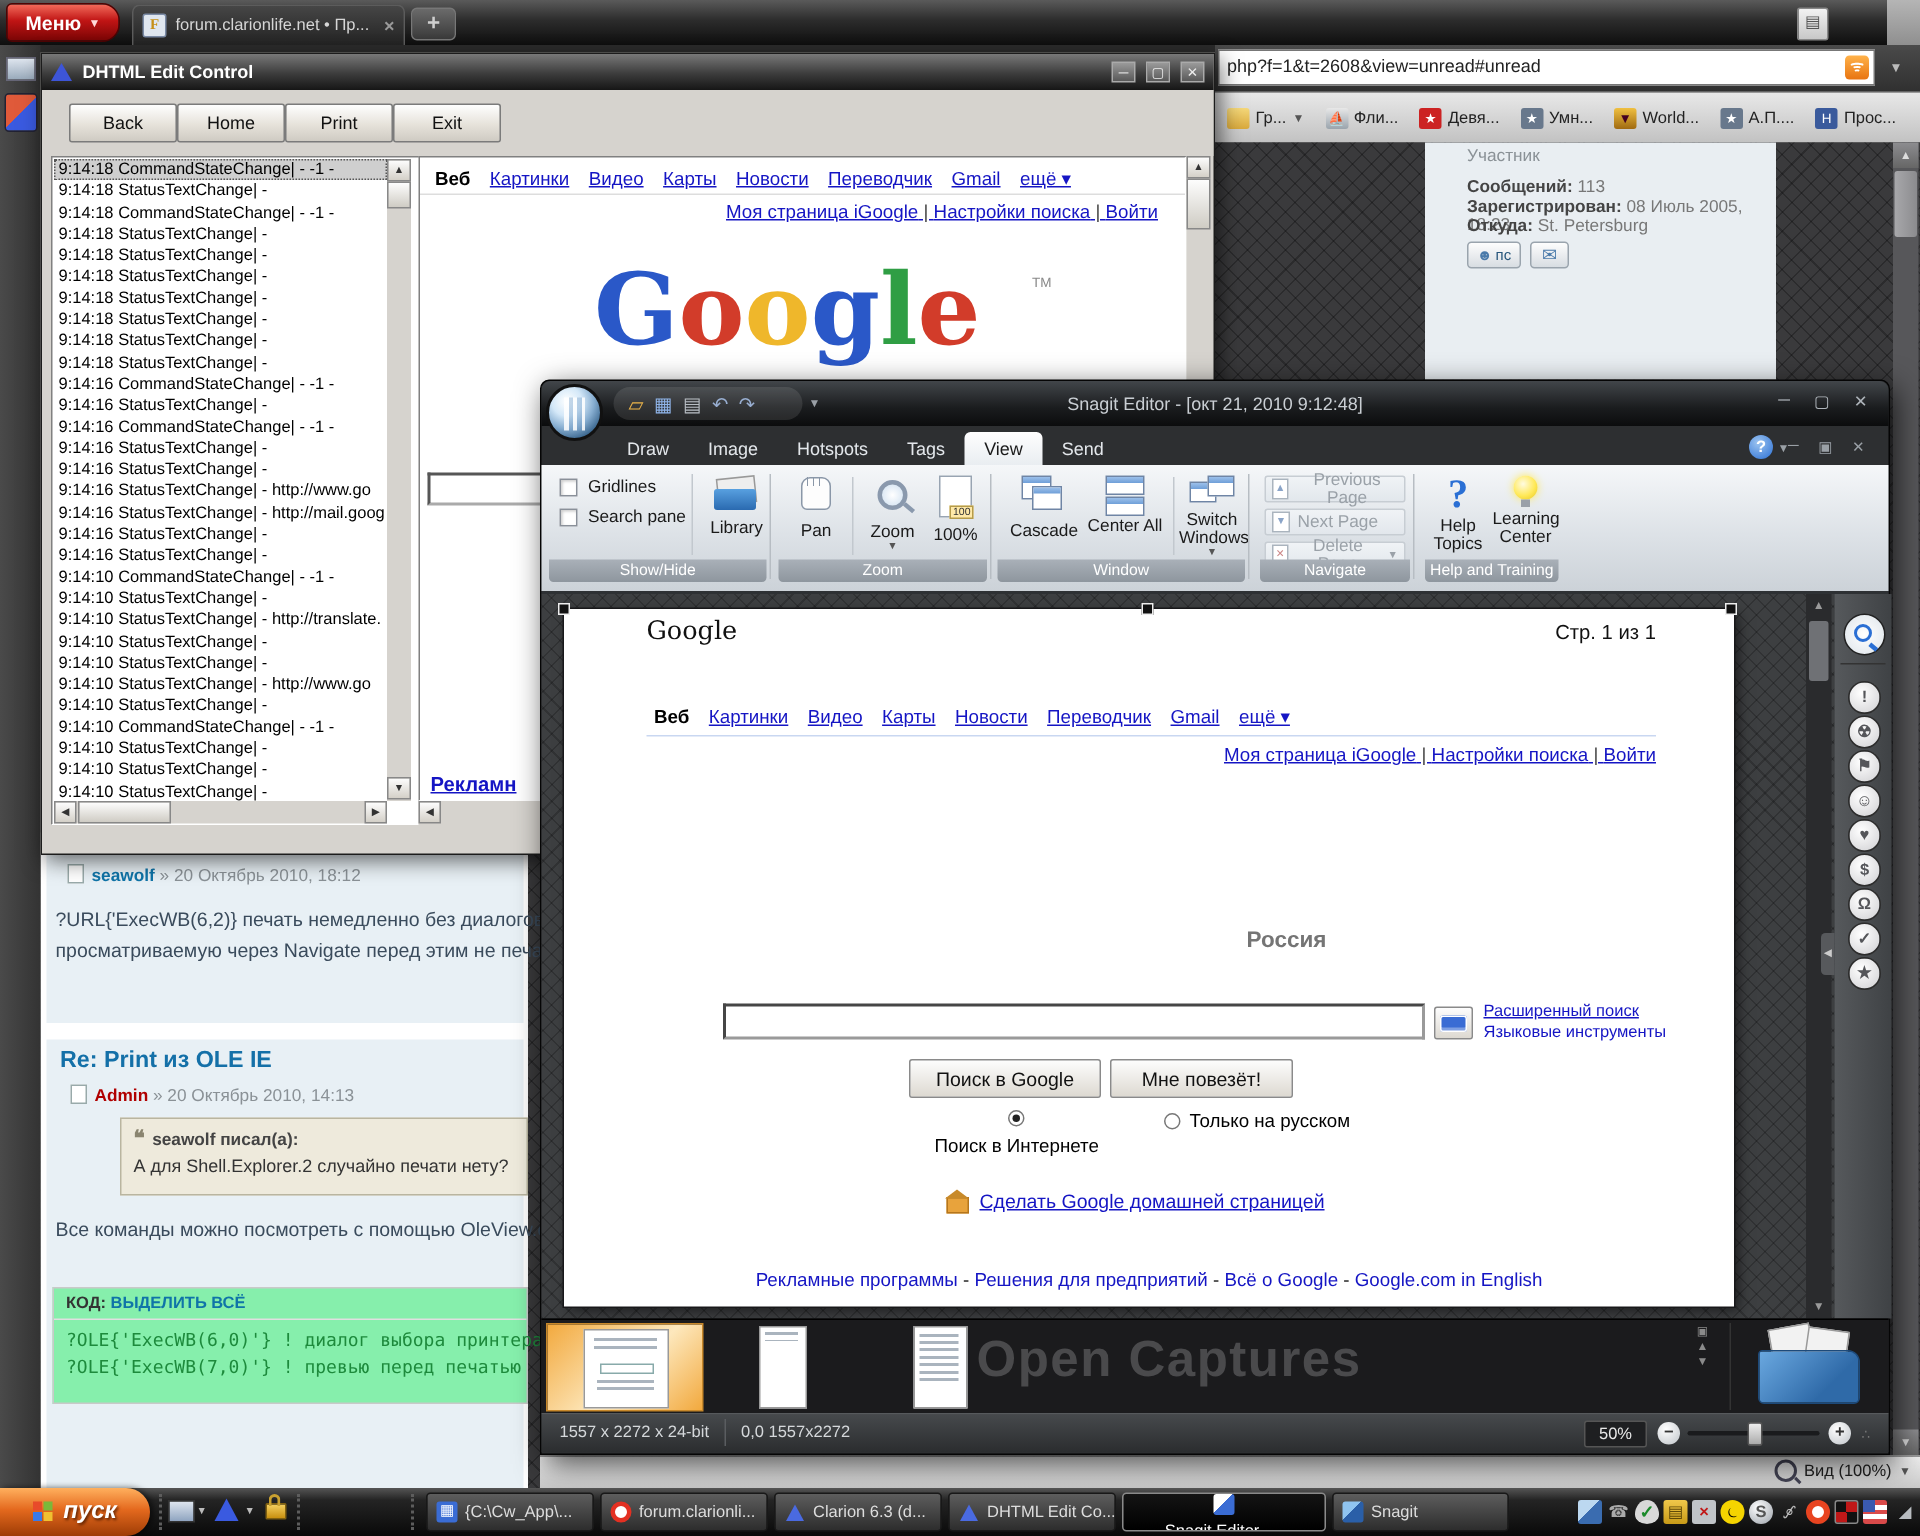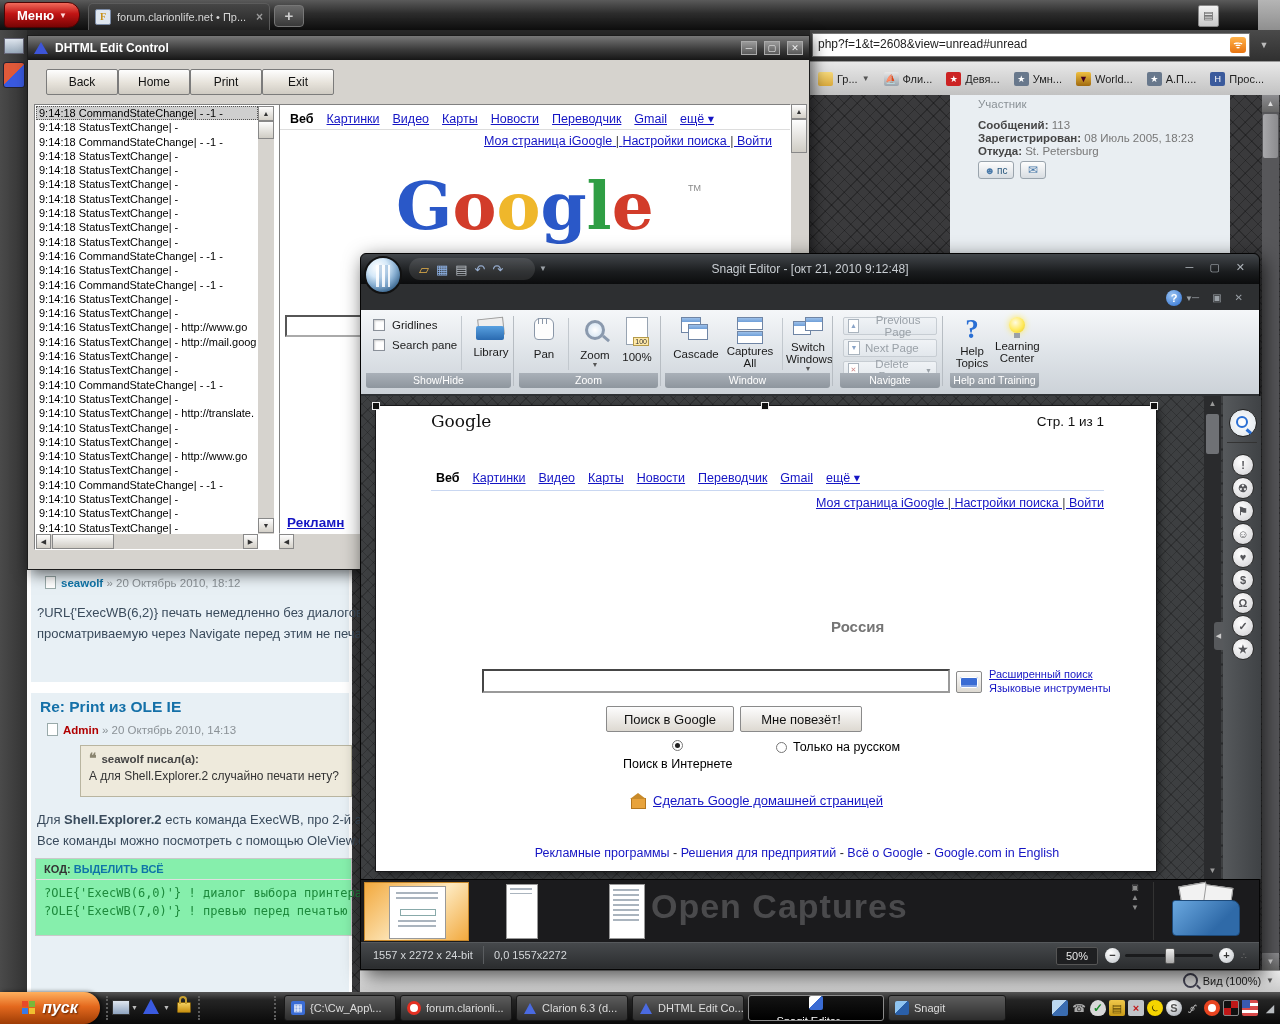--- a/index.html
+++ b/index.html
@@ -32,21 +32,21 @@
   .addr-caret{left:446px;top:8px;width:16px;height:15px;color:#bbb;font-size:9px;text-align:center;line-height:15px;}
   .bm-bar{left:810px;top:61px;width:470px;height:34px;background:linear-gradient(#e8e8e8,#c2c2c2);border-top:1px solid #999;
     display:flex;align-items:center;gap:14px;padding-left:8px;box-sizing:border-box;}
   .bm-item{display:flex;align-items:center;gap:4px;font-size:11px;color:#222;white-space:nowrap;}
   .bm-ic{width:15px;height:14px;border-radius:2px;font-size:9px;color:#fff;text-align:center;line-height:14px;flex:0 0 auto;}
   .bm-caret{font-size:8px;color:#555;}
   
   .page-bg{left:27px;top:95px;width:1253px;height:897px;background-color:#3a3a3c;
     background-image:repeating-linear-gradient(45deg,rgba(0,0,0,.25) 0,rgba(0,0,0,.25) 1px,transparent 1px,transparent 9px),
       repeating-linear-gradient(-45deg,rgba(0,0,0,.25) 0,rgba(0,0,0,.25) 1px,transparent 1px,transparent 9px);}
-  .forum-right{left:950px;top:95px;width:280px;height:158px;background:#e9eef2;}
+  .forum-right{left:950px;top:95px;width:234px;height:158px;background:#e9eef2;}
   .ur-rank{left:28px;top:3px;font-size:11.5px;color:#8a9196;}
   .ur-line{font-size:11.5px;color:#777;}
   .ur-line b{color:#444;}
   .ur-btn{height:18px;border:1px solid #9aa4ad;border-radius:3px;background:linear-gradient(#fdfdfd,#d8dde2);
     display:flex;align-items:center;justify-content:center;gap:2px;font-size:10px;color:#27567c;box-sizing:border-box;}
   .forum-left{left:27px;top:555px;width:325px;height:437px;background:#fff;}
   .field-remnant{left:68px;top:-7px;width:258px;height:20px;background:#fff;border:1px solid #7a7a7a;box-sizing:border-box;}
   .post-block{background:#e8f0f5;}
   .post-meta{font-size:11.5px;color:#8a9196;}
   .post-meta .author{font-weight:bold;color:#0f74a8;}
@@ -311,21 +311,20 @@
         <span class="doc-ic"></span><span class="author admin">Admin</span>
         <span>» 20 Октябрь 2010, 14:13</span>
       </div>
       <div class="abs quote-box" style="left:49px;top:52px;width:272px;height:52px;">
         <div class="quote-hdr">
           <span class="quote-mark">❝ </span><span>seawolf писал(а):</span>
         </div>
         <div class="quote-txt">А для Shell.Explorer.2 случайно печати нету?</div>
       </div>
       <div class="abs post-body" style="left:6px;top:116px;">
-        <div><span>Для </span><b>Shell.Explorer.2</b><span> есть команда ExecWB, про 2-й а</span></div>
         <div>Все команды можно посмотреть с помощью OleView.e</div>
       </div>
       <div class="abs code-box" style="left:4px;top:165px;width:317px;height:78px;">
         <div class="code-hdr">
           <span>КОД:</span>
           <span class="sel-all">ВЫДЕЛИТЬ ВСЁ</span>
         </div>
         <div style="padding-top:4px;">
           <div class="code-line">?OLE{'ExecWB(6,0)'} ! диалог выбора принтера</div>
           <div class="code-line">?OLE{'ExecWB(7,0)'} ! превью перед печатью</div>
@@ -461,20 +460,28 @@
     <div class="abs orb"></div>
     <div class="abs qat">
       <span style="color:#e8b24a;">▱</span>
       <span style="color:#8fb4e8;">▦</span>
       <span style="color:#b8bec4;">▤</span>
       <span style="color:#98aed0;">↶</span>
       <span style="color:#98aed0;">↷</span>
     </div>
     <span class="abs" style="left:178px;top:10px;color:#9aa0a6;font-size:8px;">▼</span>
 
+    <div class="sn-tabs" style="position:absolute;">
+      <span class="sn-tab">Draw</span>
+      <span class="sn-tab">Image</span>
+      <span class="sn-tab">Hotspots</span>
+      <span class="sn-tab">Tags</span>
+      <span class="sn-tab active">View</span>
+      <span class="sn-tab">Send</span>
+    </div>
     <div class="abs" style="left:805px;top:36px;width:16px;height:16px;border-radius:50%;background:radial-gradient(circle at 38% 32%,#9cc4f0,#2a6fd4);color:#fff;font-size:11px;font-weight:bold;text-align:center;line-height:16px;">?</div>
     <span class="abs" style="left:824px;top:40px;color:#9aa0a6;font-size:8px;">▼</span>
     <div class="abs" style="right:16px;top:38px;display:flex;gap:13px;color:#9aa0a6;font-size:10px;">
       <span>─</span>
       <span>▣</span>
       <span>✕</span>
     </div>
 
     <div class="abs ribbon">
       <div class="rgroup" style="left:2px;width:151px;">
@@ -520,21 +527,21 @@
             <div class="winrect" style="left:0;top:0;width:20px;height:16px;"></div>
             <div class="winrect" style="left:7px;top:7px;width:20px;height:16px;"></div>
           </div>
           <div class="rlabel" style="margin-top:3px;">Cascade</div>
         </div>
         <div class="abs" style="left:62px;top:5px;width:52px;text-align:center;">
           <div style="position:relative;width:26px;height:28px;margin:0 auto;">
             <div class="winrect" style="left:0;top:0;width:26px;height:13px;"></div>
             <div class="winrect" style="left:0;top:14px;width:26px;height:13px;"></div>
           </div>
-          <div class="rlabel">Captures All</div>
+          <div class="rlabel">Center All</div>
         </div>
         <div class="abs" style="left:120px;top:6px;bottom:20px;width:1px;background:#c2c8ce;"></div>
         <div class="abs" style="left:124px;top:5px;width:44px;text-align:center;">
           <div style="position:relative;width:30px;height:24px;margin:0 auto;">
             <div class="winrect" style="left:0;top:4px;width:18px;height:14px;"></div>
             <div class="winrect" style="left:12px;top:0;width:18px;height:14px;"></div>
           </div>
           <div class="rlabel">Switch Windows</div>
           <div style="font-size:7px;color:#555;">▼</div>
         </div>
@@ -605,21 +612,21 @@
           <span style="font-size:12.5px;">Поиск в Интернете</span>
         </div>
         <div class="abs" style="left:400px;top:334px;display:flex;gap:6px;align-items:center;">
           <span class="radio"></span>
           <span style="font-size:12.5px;">Только на русском</span>
         </div>
         <div class="abs" style="left:255px;top:387px;display:flex;gap:7px;">
           <span class="house-ic"></span>
           <span class="blue-link" style="font-size:13px;">Сделать Google домашней страницей</span>
         </div>
-        <div class="gfoot" style="position:absolute;left:0;top:440px;width:100%;margin-left:31px;"><div class="gfoot-item">Рекламные программы</div><div class="gfoot-item">Решения для предприятий</div><div class="gfoot-item">Всё о Google</div><div class="gfoot-item">Google.com in English</div></div>
+        <div class="gfoot" style="position:absolute;left:0;top:440px;width:100%;"><div class="gfoot-item">Рекламные программы</div><div class="gfoot-item">Решения для предприятий</div><div class="gfoot-item">Всё о Google</div><div class="gfoot-item">Google.com in English</div></div>
       </div>
       <div class="handle" style="left:11px;top:6px;"></div>
       <div class="handle" style="left:400px;top:6px;"></div>
       <div class="handle" style="left:789px;top:6px;"></div>
       <div class="sn-scroll">
         <div class="arrow">▲</div>
         <div class="sn-thumbv"></div>
         <div class="arrow" style="position:absolute;bottom:0;">▼</div>
       </div>
     </div>

